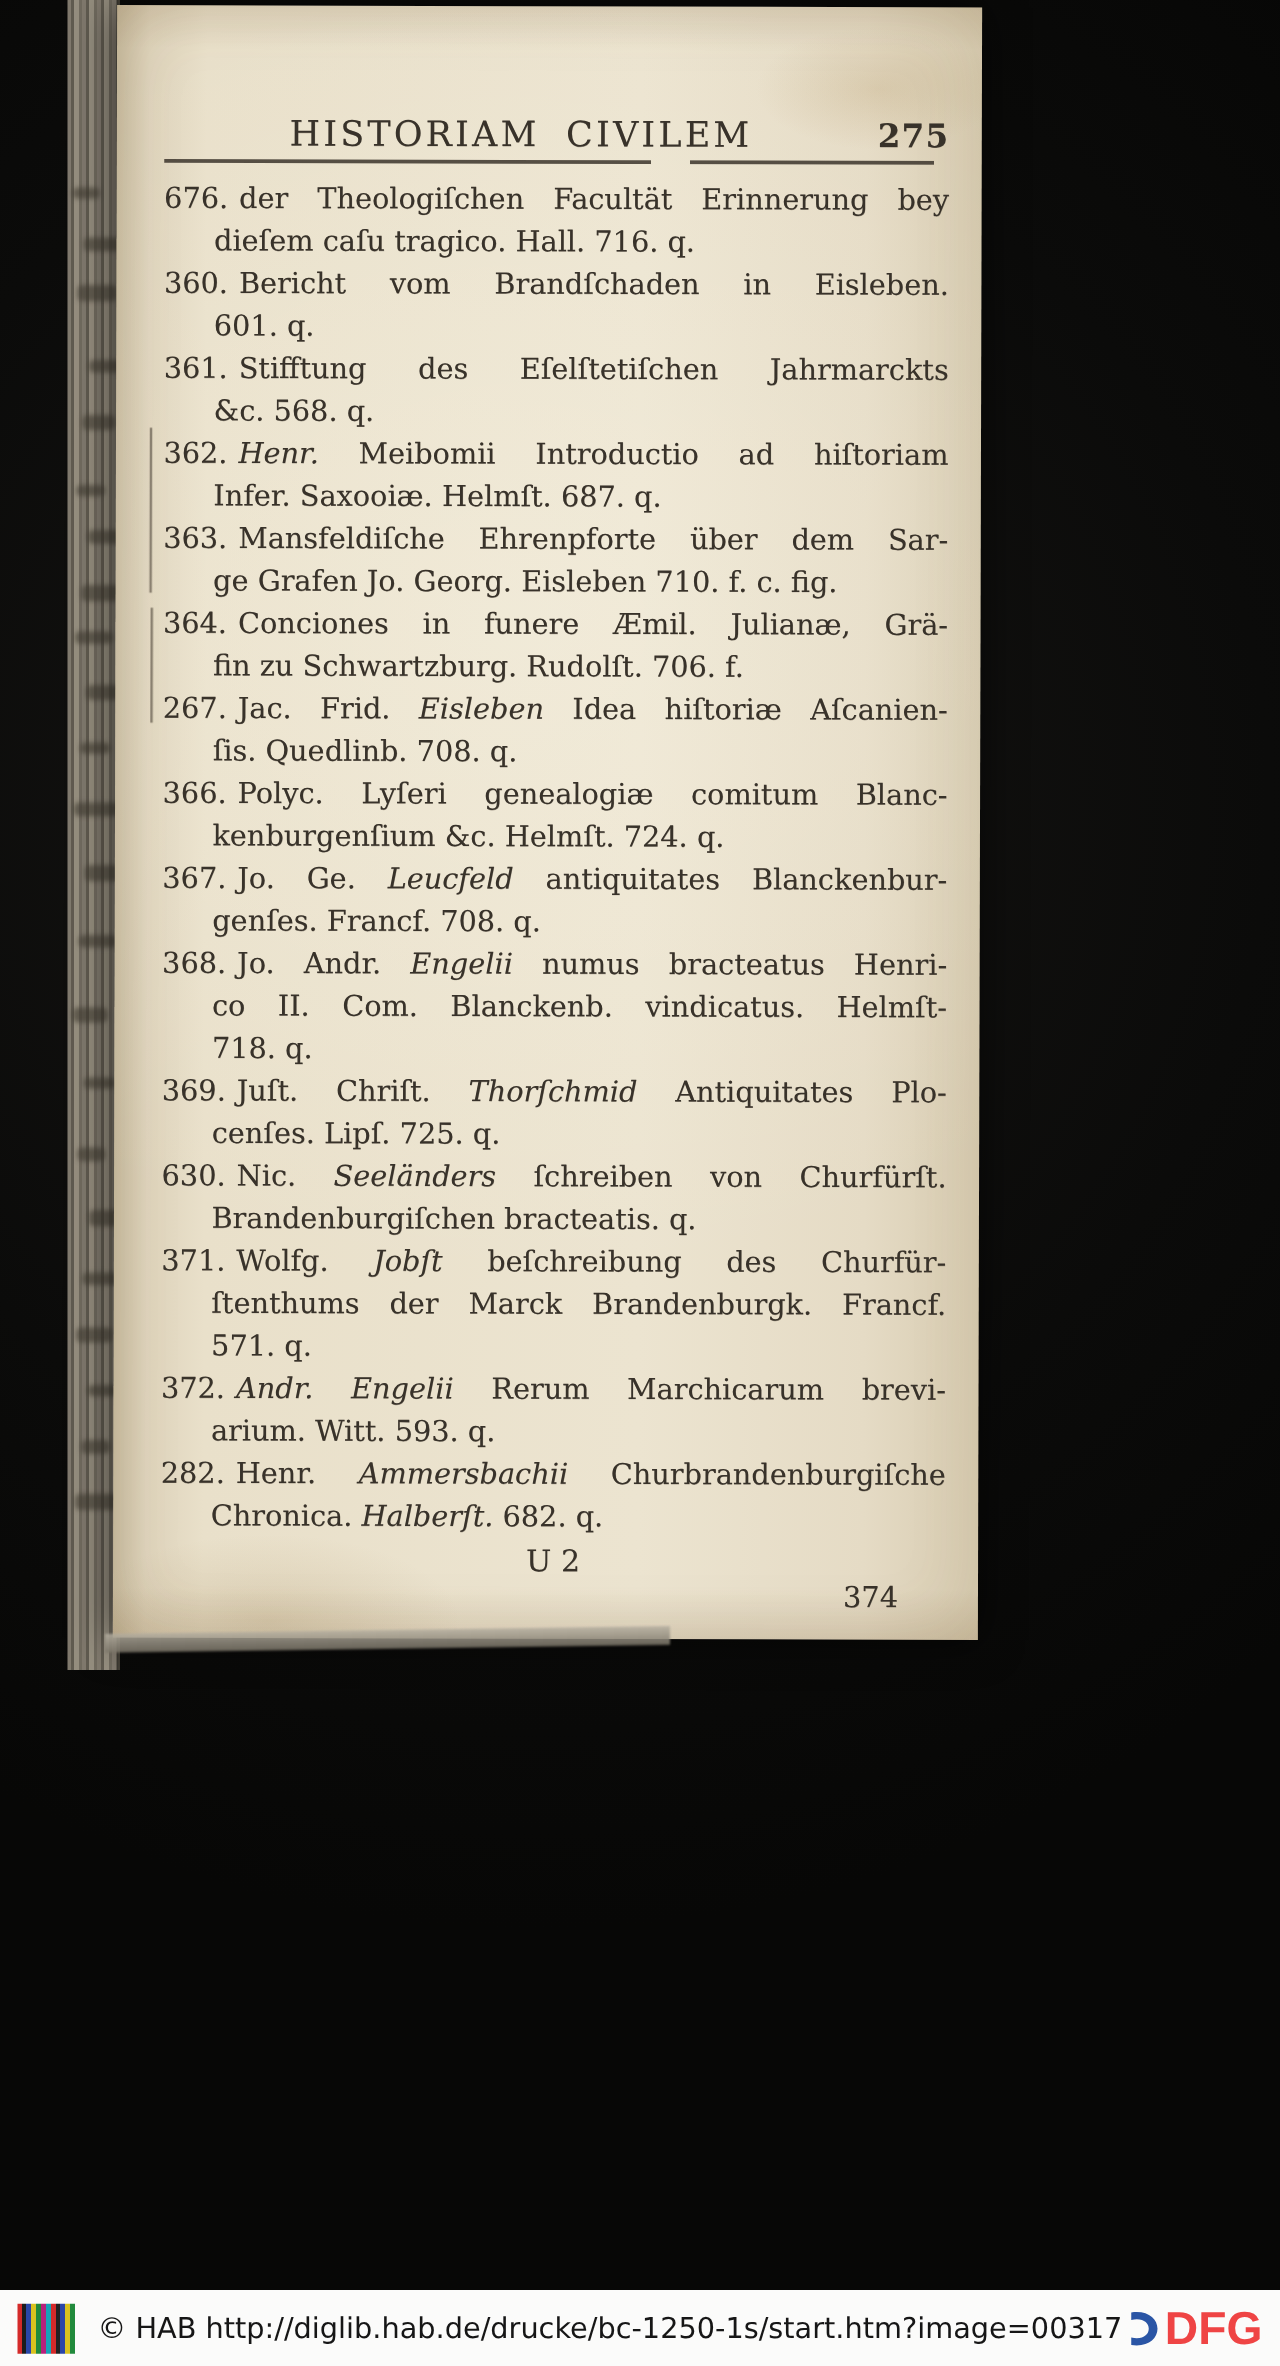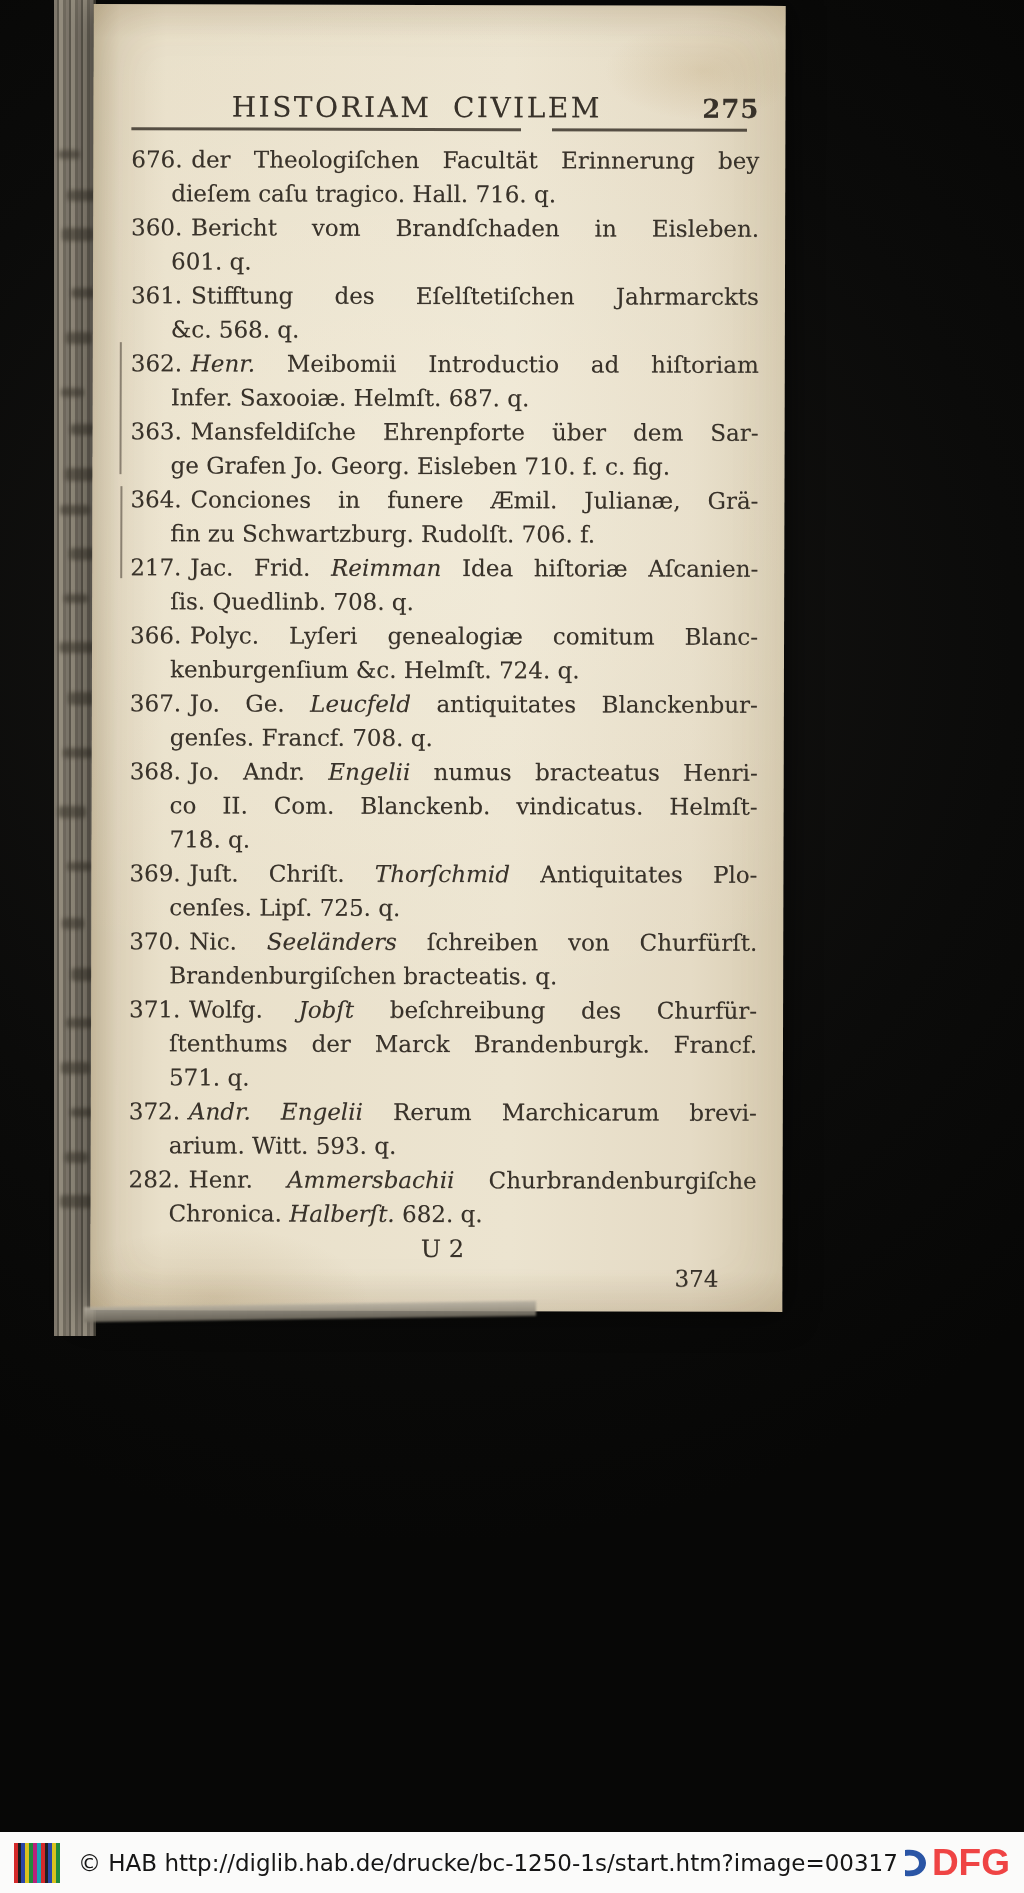--- a/index.html
+++ b/index.html
@@ -172,22 +172,22 @@
         </div>
         <div class="entry">
           <div class="line first j">
             <span class="num">364.</span>
             <span class="txt">Conciones in funere Æmil. Julianæ, Grä-</span>
           </div>
           <div class="line cont">fin zu Schwartzburg. Rudolſt. 706. f.</div>
         </div>
         <div class="entry">
           <div class="line first j">
-            <span class="num">217.</span>
-            <span class="txt">Jac. Frid. <i>Reimman</i> Idea hiſtoriæ Aſcanien-</span>
+            <span class="num">267.</span>
+            <span class="txt">Jac. Frid. <i>Eisleben</i> Idea hiſtoriæ Aſcanien-</span>
           </div>
           <div class="line cont">ſis. Quedlinb. 708. q.</div>
         </div>
         <div class="entry">
           <div class="line first j">
             <span class="num">366.</span>
             <span class="txt">Polyc. Lyſeri genealogiæ comitum Blanc-</span>
           </div>
           <div class="line cont">kenburgenſium &amp;c. Helmſt. 724. q.</div>
         </div>
@@ -208,21 +208,21 @@
         </div>
         <div class="entry">
           <div class="line first j">
             <span class="num">369.</span>
             <span class="txt">Juſt. Chriſt. <i>Thorſchmid</i> Antiquitates Plo-</span>
           </div>
           <div class="line cont">cenſes. Lipſ. 725. q.</div>
         </div>
         <div class="entry">
           <div class="line first j">
-            <span class="num">370.</span>
+            <span class="num">630.</span>
             <span class="txt">Nic. <i>Seeländers</i> ſchreiben von Churfürſt.</span>
           </div>
           <div class="line cont">Brandenburgiſchen bracteatis. q.</div>
         </div>
         <div class="entry">
           <div class="line first j">
             <span class="num">371.</span>
             <span class="txt">Wolfg. <i>Jobſt</i> beſchreibung des Churfür-</span>
           </div>
           <div class="line cont j">ſtenthums der Marck Brandenburgk. Francf.</div>

